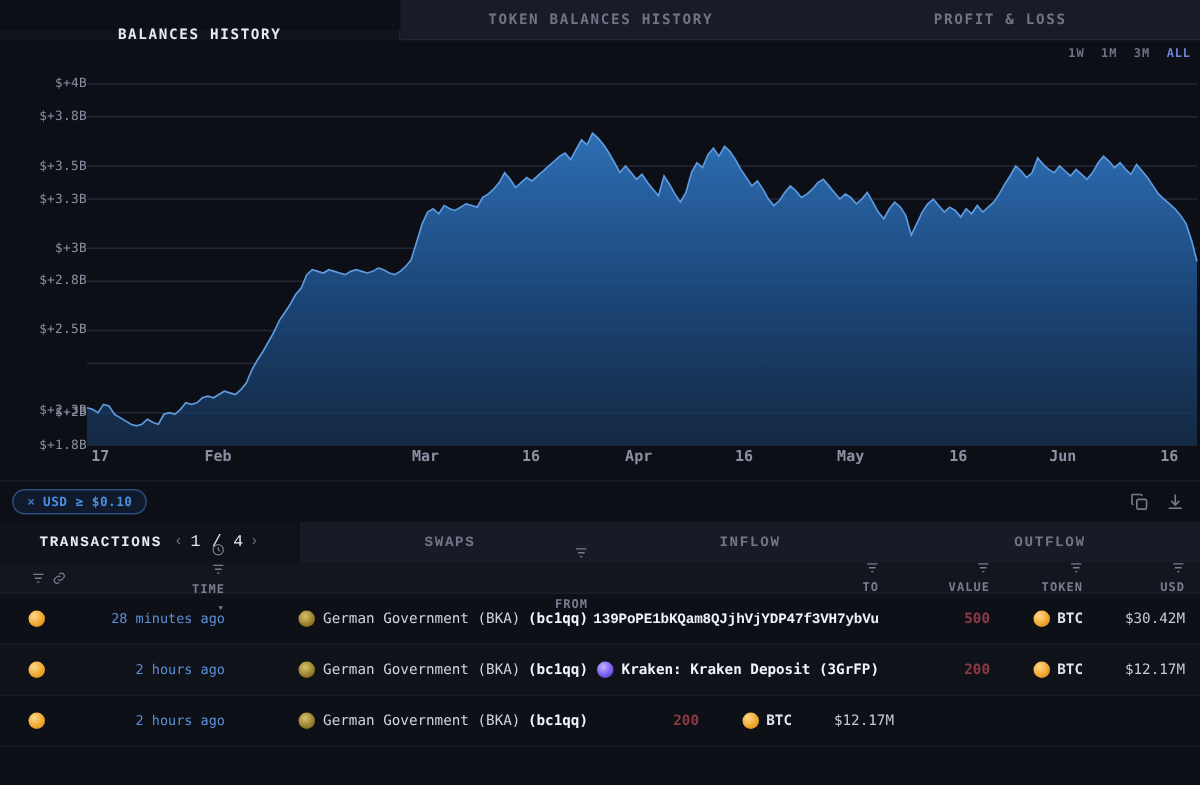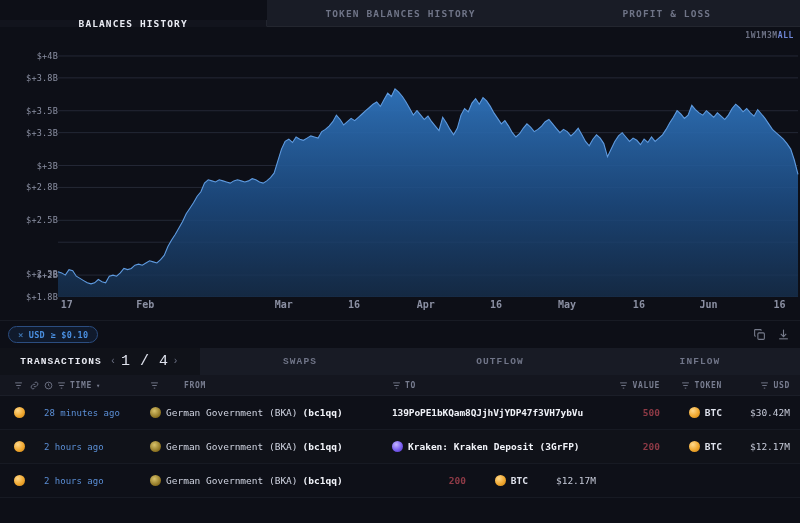--- a/index.html
+++ b/index.html
@@ -20,21 +20,21 @@
     border-bottom: 1px solid #23262f; cursor: pointer;
     font-family: "DejaVu Sans Mono", monospace;
   }
   .ctab.active { background: #12141d; color: #e8eaf2; border-bottom: 1px solid #12141d;}
   .ctab:first-child { border-right: 1px solid #22252f; margin-top: 20px; }
 
   
   .chart-wrap { position: relative; height: 293px; background: #0d0f17; }
   .range-row {
     position: absolute; right: 6px; top: 4px;
-    display: flex; align-items: flex-end;
+    display: flex; gap: 11px; align-items: flex-end;
   }
   .range-btn {
     font-size: 8px; letter-spacing: .6px; color: #6d7285; cursor: pointer;
     font-weight: 700;
   }
   .range-btn.active { color: #6f86d6; }
 
   .plot { position: absolute; left: 0; top: 18px; width: 800px; height: 252px; }
   .ylabel {
     position: absolute; right: 0; font-size: 8.5px; color: #8b90a3;
@@ -67,29 +67,29 @@
   
   .tbl-tabs { display: flex; height: 27px; width: 100%; font-family: Liberation Mono, monospace; }
   .ttab {
     flex: 1; display: flex; align-items: center; justify-content: center; gap: 8px;
     font-size: 9.5px; letter-spacing: 1.1px; font-weight: 700;
     color: #707588; background: #181b25; cursor: pointer;
   }
   .ttab.active { background: #101219; color: #e9ebf3; }
   .pager { display: inline-flex; align-items: center; gap: 4px; color: #9aa0b2; font-weight: 400;}
   .pager .arw { color: #6a6f82; cursor: pointer; font-size: 10px;}
-  .pager .num { color: #e0e3ee; font-size: 15px; letter-spacing: .5px;}
+  .pager .num { color: #e0e3ee; font-size: 11px; letter-spacing: .5px;}
 
   
   .thead {
     display: flex; align-items: center; height: 21px;
     background: #14161f; border-bottom: 1px solid #1b1e28;
     font-size: 8px; color: #787d90; font-weight: 700; letter-spacing: .7px;
   }
-  .th { display: flex; align-items: flex-end; gap: 4px; }
+  .th { display: flex; align-items: flex-end; gap: 4px; flex-direction: column; }
   .c-ico  { width: 30px; justify-content: flex-start; padding-left: 14px;}
   .c-lnk  { width: 14px; }
   .c-time { width: 106px; }
   .c-from { width: 242px; gap: 25px; }
   .c-to   { flex: 1; }
   .c-val  { width: 74px; justify-content: flex-end; }
   .c-tok  { width: 62px; justify-content: flex-end; }
   .c-usd  { width: 78px; justify-content: flex-end; padding-right: 10px; }
 
   .trow {
@@ -108,21 +108,21 @@
   .ent-ico { width: 11px; height: 11px; border-radius: 50%; flex: none; position: relative;}
   .ent-ico.bka { background: radial-gradient(circle at 40% 35%, #d8c26a, #8a7020 70%, #3a3008 100%); }
   .ent-ico.kraken { background: radial-gradient(circle at 38% 32%, #c3b4ff 0%, #7a5ff0 55%, #4a2fb0 100%); }
   .ent-ico.coinbase { background: radial-gradient(circle at 38% 32%, #9fd0ff 0%, #1a6fe0 58%, #0b4aa8 100%); }
   .ent-ico.coinbase::after {
     content:""; position:absolute; left:3px; top:3px; width:5px; height:5px;
     border-radius:50%; background:#0d0f17;
   }
   .ent-name { color: #cfd3e0; }
   .ent-tag { color: #f2f4fa; font-weight: 700; }
-  .addr { color: #f0f2f8; font-weight: 700; font-size: 9.5px; letter-spacing: -.1px;}
+  .addr { color: #f0f2f8; font-weight: 700; font-size: 9.5px; letter-spacing: -.1px; font-family: Liberation Mono, monospace;}
   .val { color: #8e3a46; font-weight: 700; font-size: 9.5px;}
   .tok { color: #dfe2ec; font-weight: 700; font-size: 9.5px; display:flex; align-items:center; gap:5px; justify-content:flex-end;}
   .usd { color: #c6cad8; font-size: 9.5px; }
   svg { display: block; }
 </style>
 </head>
 <body>
 
 <div id="app">
 
@@ -223,24 +223,24 @@
       <span class="pager">
         <span class="arw">‹</span>
         <span class="num">1 / 4</span>
         <span class="arw">›</span>
       </span>
     </div>
     <div class="ttab">
       <span>SWAPS</span>
     </div>
     <div class="ttab">
+      <span>INFLOW</span>
+    </div>
+    <div class="ttab">
       <span>OUTFLOW</span>
-    </div>
-    <div class="ttab">
-      <span>INFLOW</span>
     </div>
   </div>
 
   <div class="thead">
     <div class="th c-ico">
       <svg width="9" height="9" viewBox="0 0 24 24" fill="none" stroke="#787d90" stroke-width="2.4">
           <path d="M3 5h18M6 12h12M10 19h4"></path>
         </svg>
     </div>
     <div class="th c-lnk">

